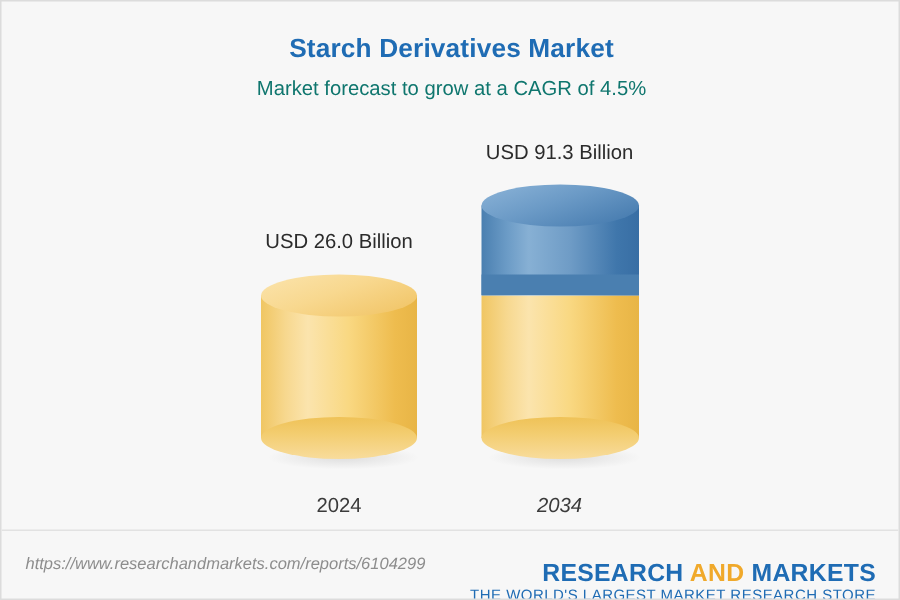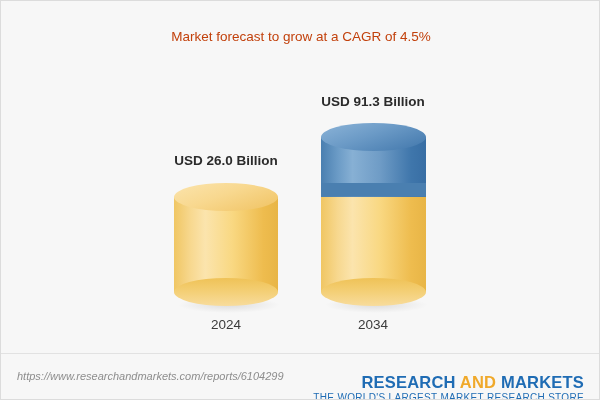--- a/index.html
+++ b/index.html
@@ -36,21 +36,21 @@
   #chart-title {
     font-size: 17.5px;
     font-weight: bold;
     color: #1f6cb4;
     letter-spacing: 0.1px;
     line-height: 22px;
   }
   #chart-subtitle {
     margin-top: 7px;
     font-size: 13.5px;
-    color: #c2410c;
+    color: #0f766e;
     line-height: 18px;
   }
 
   
   #plot {
     position: absolute;
     left: 0;
     top: 0;
     width: 600px;
     height: 348px;
@@ -124,39 +124,39 @@
     border-radius: 50%;
     background: radial-gradient(ellipse at center, rgba(120,120,120,0.20) 0%, rgba(120,120,120,0.0) 70%);
   }
 
   
   .value-label {
     position: absolute;
     width: 220px;
     text-align: center;
     font-size: 13.5px;
-    font-weight: bold;
+    font-weight: normal;
     color: #2b2b2b;
     line-height: 16px;
   }
   #value-2024 { left: 115px; top: 152px; }
   #value-2034 { left: 262px; top: 93px; }
 
   
   .cat-label {
     position: absolute;
     width: 160px;
     text-align: center;
     font-size: 13.5px;
     color: #3b3b3b;
-    top: 316px;
+    top: 328px;
     line-height: 16px;
   }
   #cat-2024 { left: 145px; }
-  #cat-2034 { left: 292px; }
+  #cat-2034 { left: 292px; font-style: italic; }
 
   
   #footer-divider {
     position: absolute;
     left: 0;
     top: 352px;
     width: 598px;
     height: 1px;
     background: #e2e2e2;
   }
@@ -193,20 +193,21 @@
     line-height: 10px;
     white-space: nowrap;
   }
 </style>
 </head>
 <body>
 
 <div id="canvas">
 
   <div id="header">
+    <div id="chart-title">Starch Derivatives Market</div>
     <div id="chart-subtitle">Market forecast to grow at a CAGR of 4.5%</div>
   </div>
 
   <div id="plot">
 
     <div class="value-label" id="value-2024">USD 26.0 Billion</div>
 
     <div class="value-label" id="value-2034">USD 91.3 Billion</div>
 
     <div class="col" id="col-2024">

